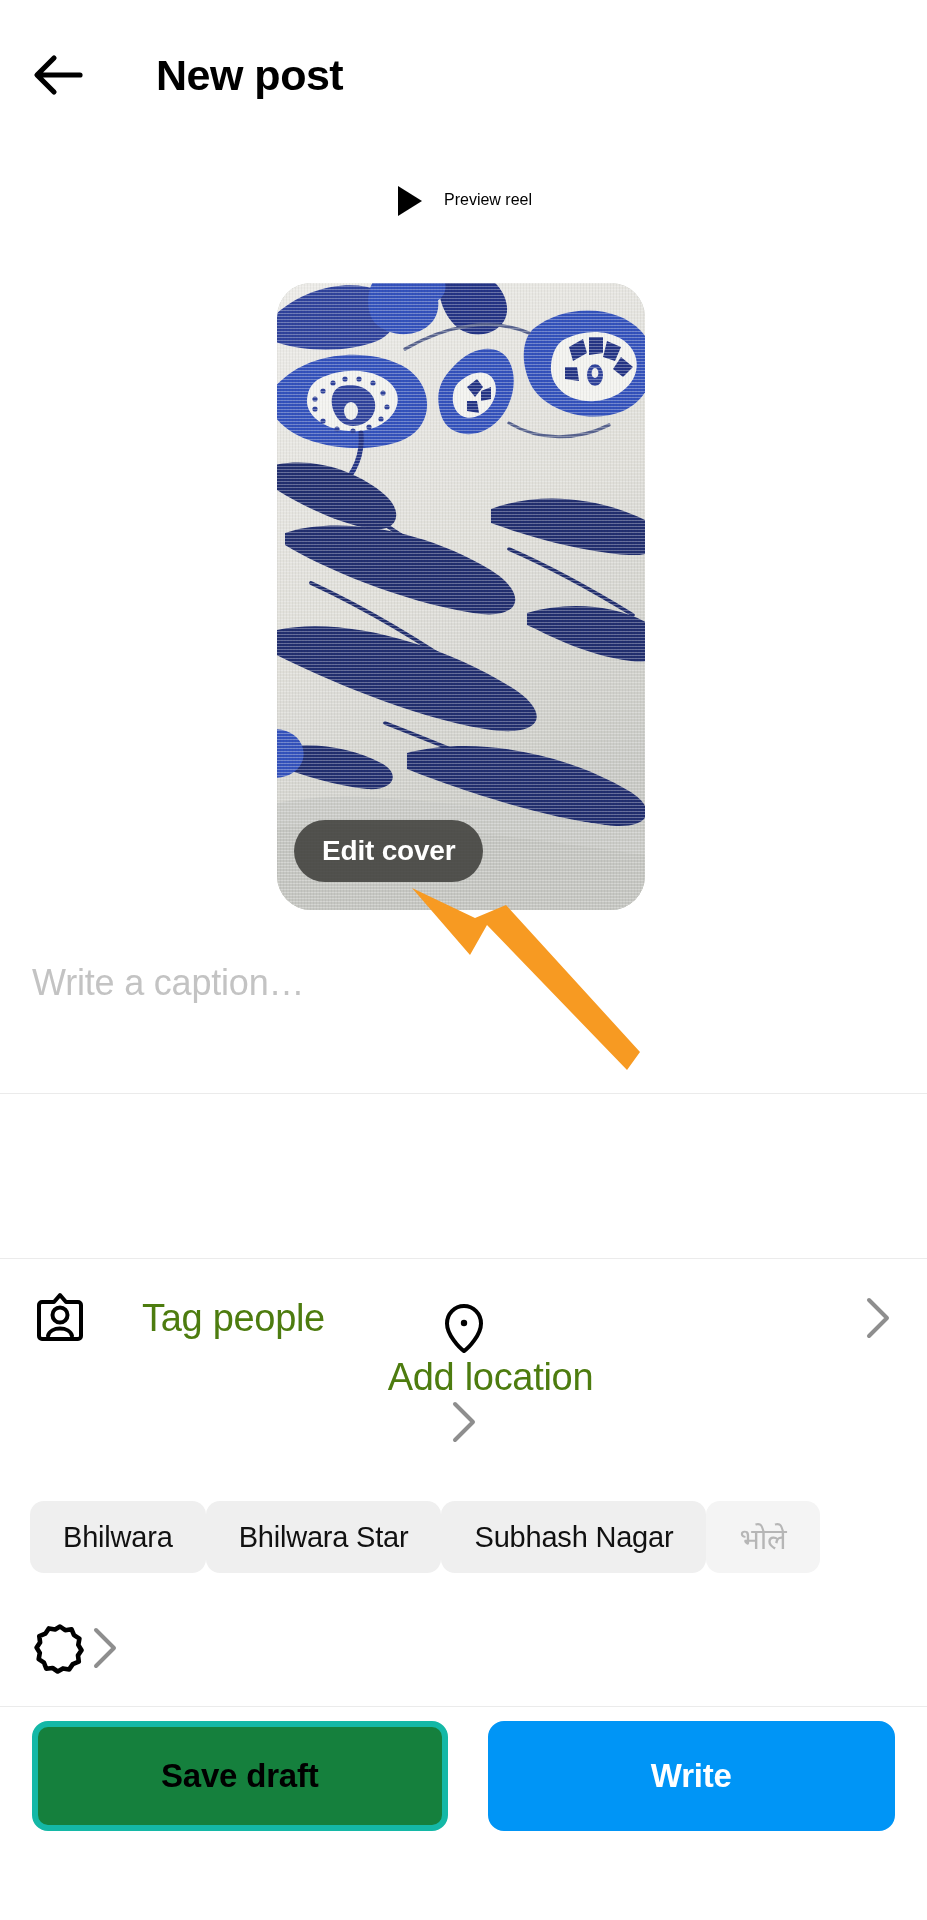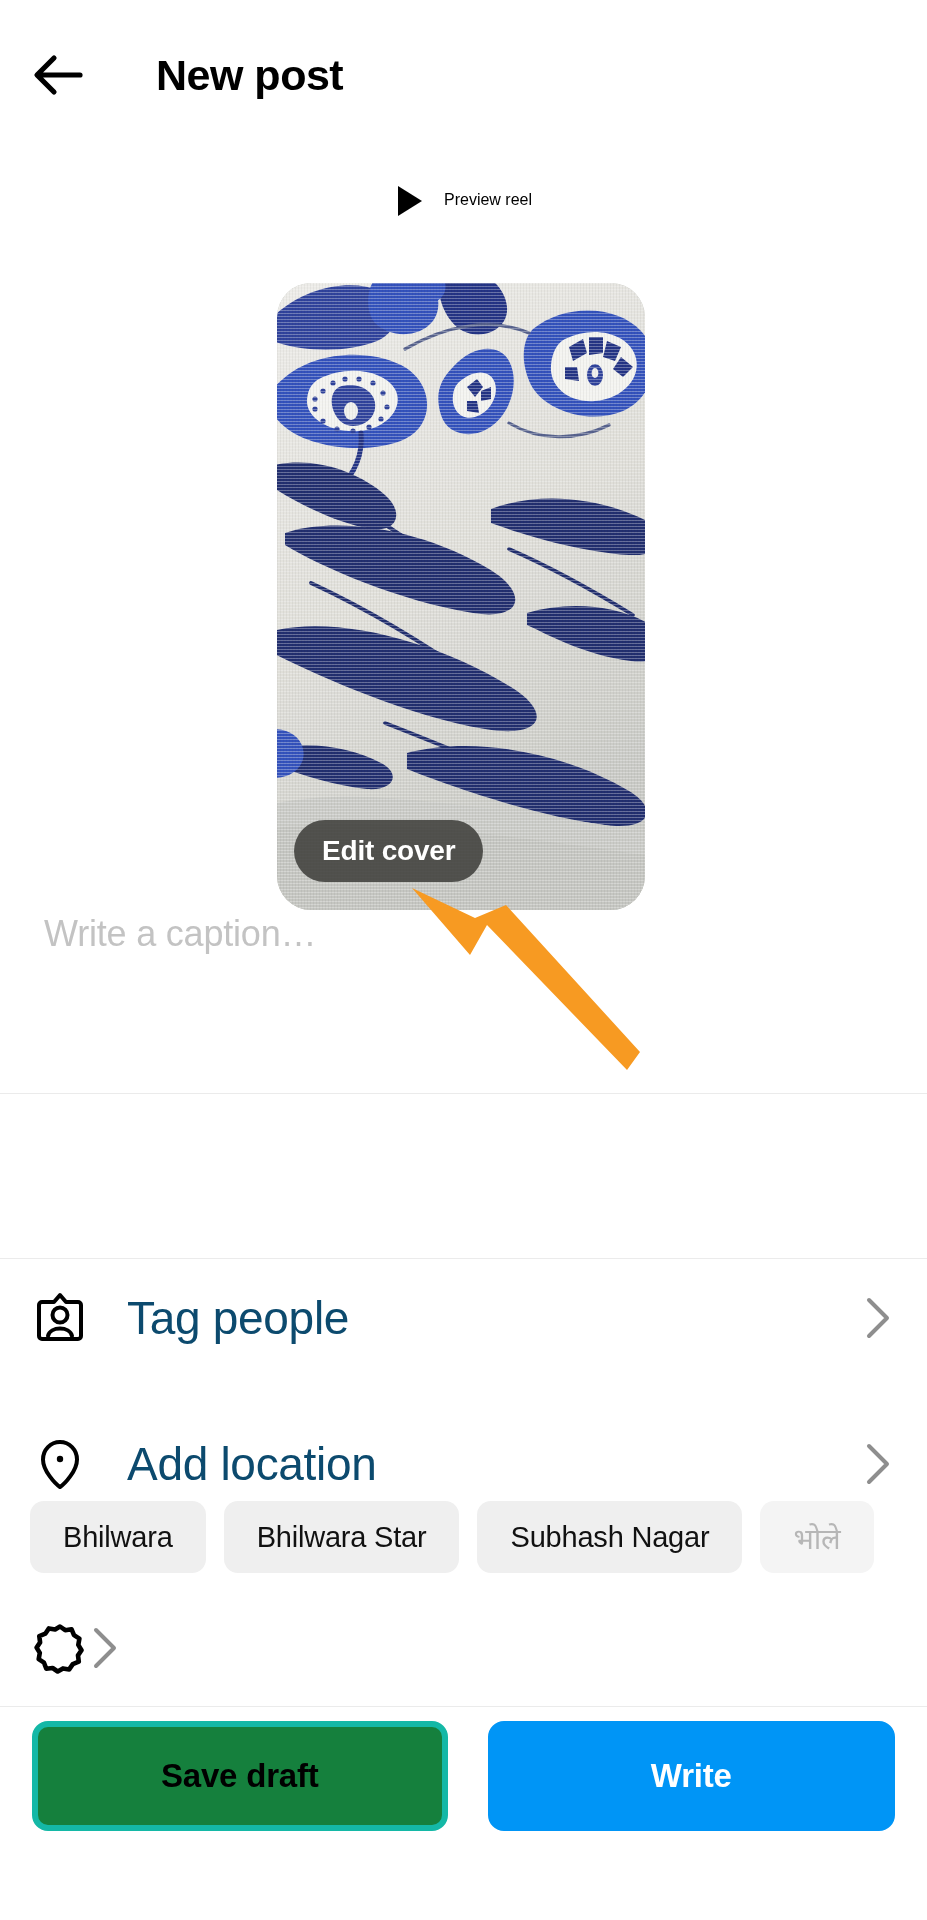--- a/index.html
+++ b/index.html
@@ -86,24 +86,24 @@
     font-size: 28px;
     font-weight: bold;
     letter-spacing: -0.2px;
     cursor: pointer;
   }
 
   
   .caption-area {
     position: absolute;
     left: 0;
-    top: 879px;
+    top: 928px;
     width: 927px;
     height: 162px;
-    padding: 34px 32px 0 44px;
+    padding: 34px 32px 0 32px;
     cursor: text;
   }
   .caption-placeholder {
     font-size: 36px;
     color: #c3c3c3;
     letter-spacing: -0.2px;
   }
 
   
   .divider {
@@ -138,38 +138,37 @@
     padding: 0 32px;
     cursor: pointer;
   }
   .opt-icon {
     width: 56px; height: 56px;
     flex: 0 0 auto;
     display: flex; align-items: center; justify-content: center;
   }
   .opt-icon svg { display: block; }
   .opt-label {
-    margin-left: 39px;
-    font-size: 46px;
-    color: #0c4a6e;
+    margin-left: 54px;
+    font-size: 38px;
+    color: #4d7c0f;
     letter-spacing: -0.3px;
     flex: 1 1 auto;
   }
   .chevron { flex: 0 0 auto; display: block; }
 
   
   .chips-row {
     position: absolute;
     left: 0;
     top: 1494px;
     width: 927px;
     height: 86px;
     display: flex;
     align-items: center;
-    gap: 18px;
     padding-left: 30px;
     overflow: hidden;
   }
   .chip {
     flex: 0 0 auto;
     height: 72px;
     padding: 0 33px;
     display: flex;
     align-items: center;
     justify-content: center;
@@ -374,21 +373,21 @@
         <circle cx="26" cy="23" r="7.5" fill="none" stroke="#000" stroke-width="4"></circle>
         <path d="M14 44 C16 34 36 34 38 44" fill="none" stroke="#000" stroke-width="4" stroke-linecap="round"></path>
       </svg>
     </span>
     <span class="opt-label">Tag people</span>
     <svg class="chevron" width="34" height="46" viewBox="0 0 34 46">
       <path d="M8 5 L26 23 L8 41" fill="none" stroke="#8e8e8e" stroke-width="4" stroke-linecap="round" stroke-linejoin="round"></path>
     </svg>
   </div>
 
-  <div class="opt-row" style="top:1408px;">
+  <div class="opt-row" style="top:1300px;flex-direction:column;">
     <span class="opt-icon">
       <svg width="52" height="52" viewBox="0 0 52 52">
         <path d="M26 4 C35.5 4 43 11.7 43 21.4 C43 33 30.5 46 26 49 C21.5 46 9 33 9 21.4 C9 11.7 16.5 4 26 4 Z" fill="none" stroke="#000" stroke-width="4" stroke-linejoin="round"></path>
         <circle cx="26" cy="21" r="3.2" fill="#000"></circle>
       </svg>
     </span>
     <span class="opt-label">Add location</span>
     <svg class="chevron" width="34" height="46" viewBox="0 0 34 46">
       <path d="M8 5 L26 23 L8 41" fill="none" stroke="#8e8e8e" stroke-width="4" stroke-linecap="round" stroke-linejoin="round"></path>
     </svg>

